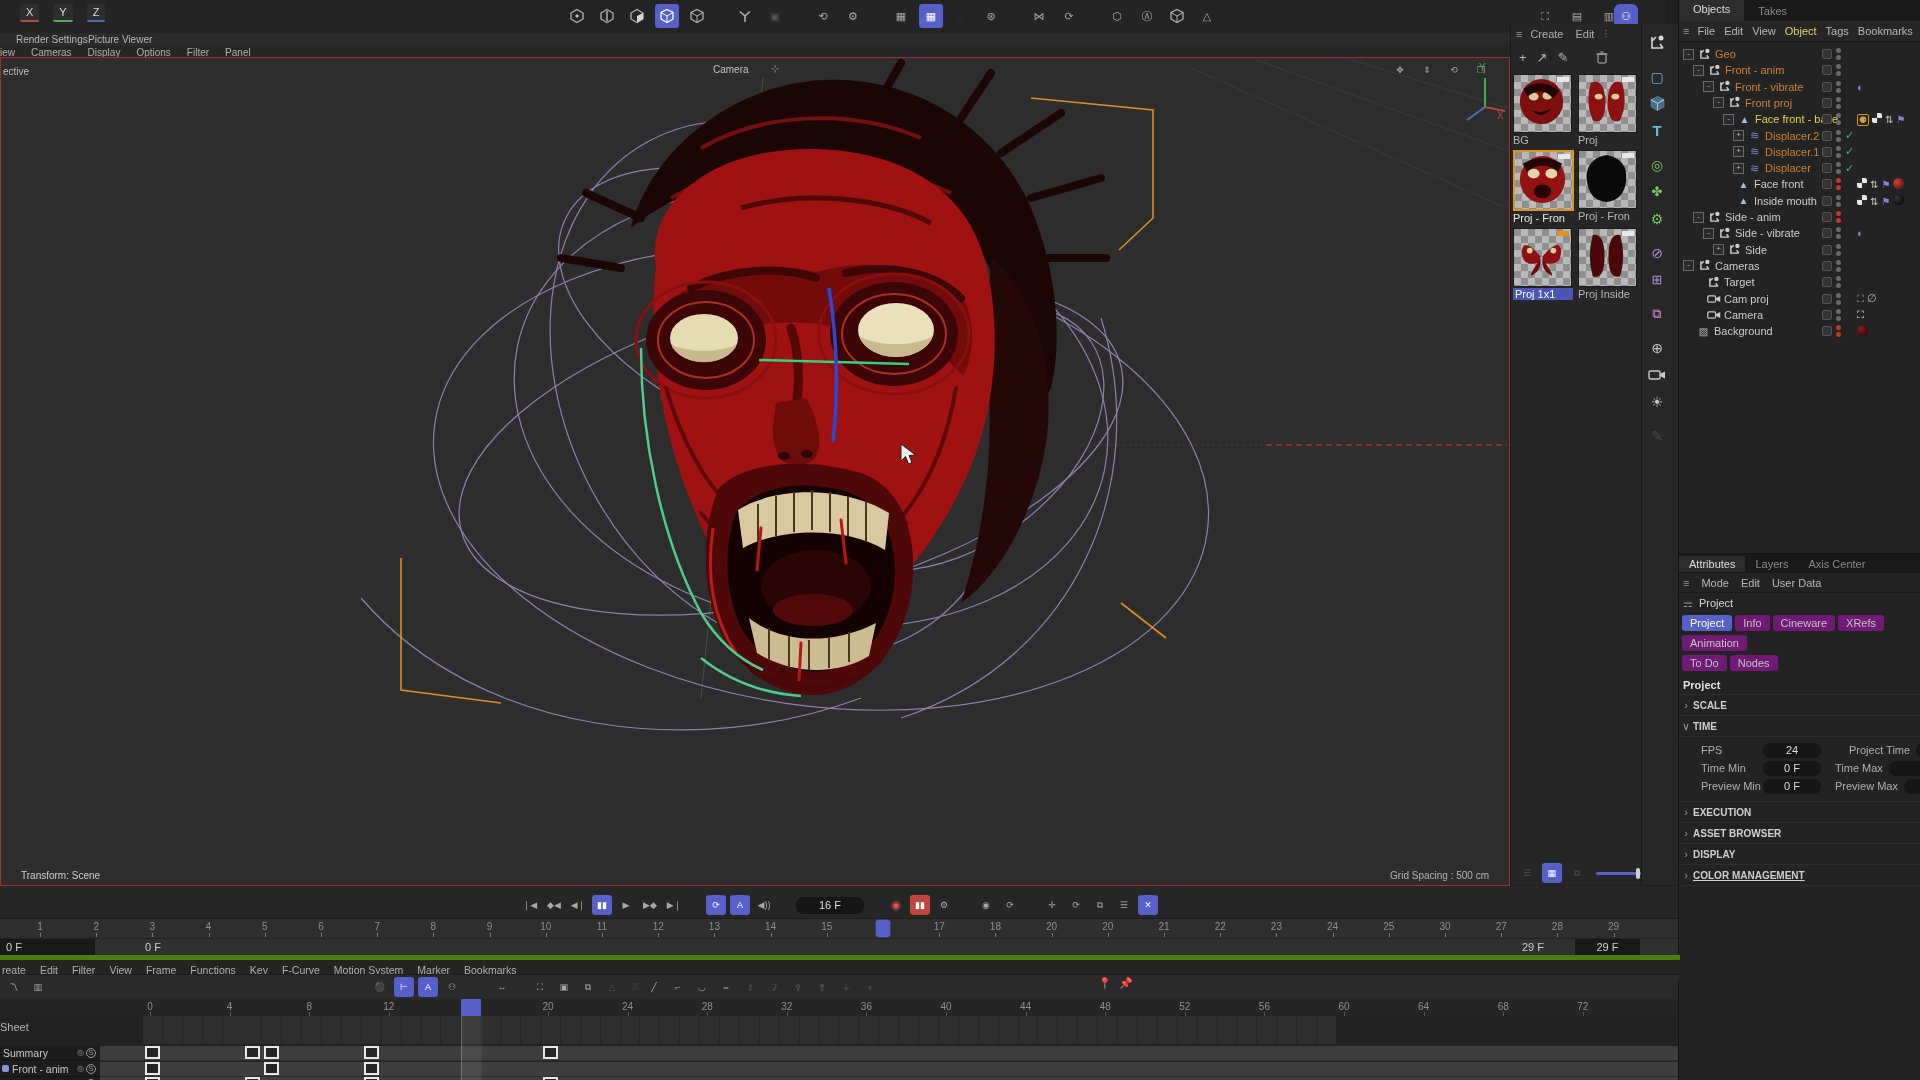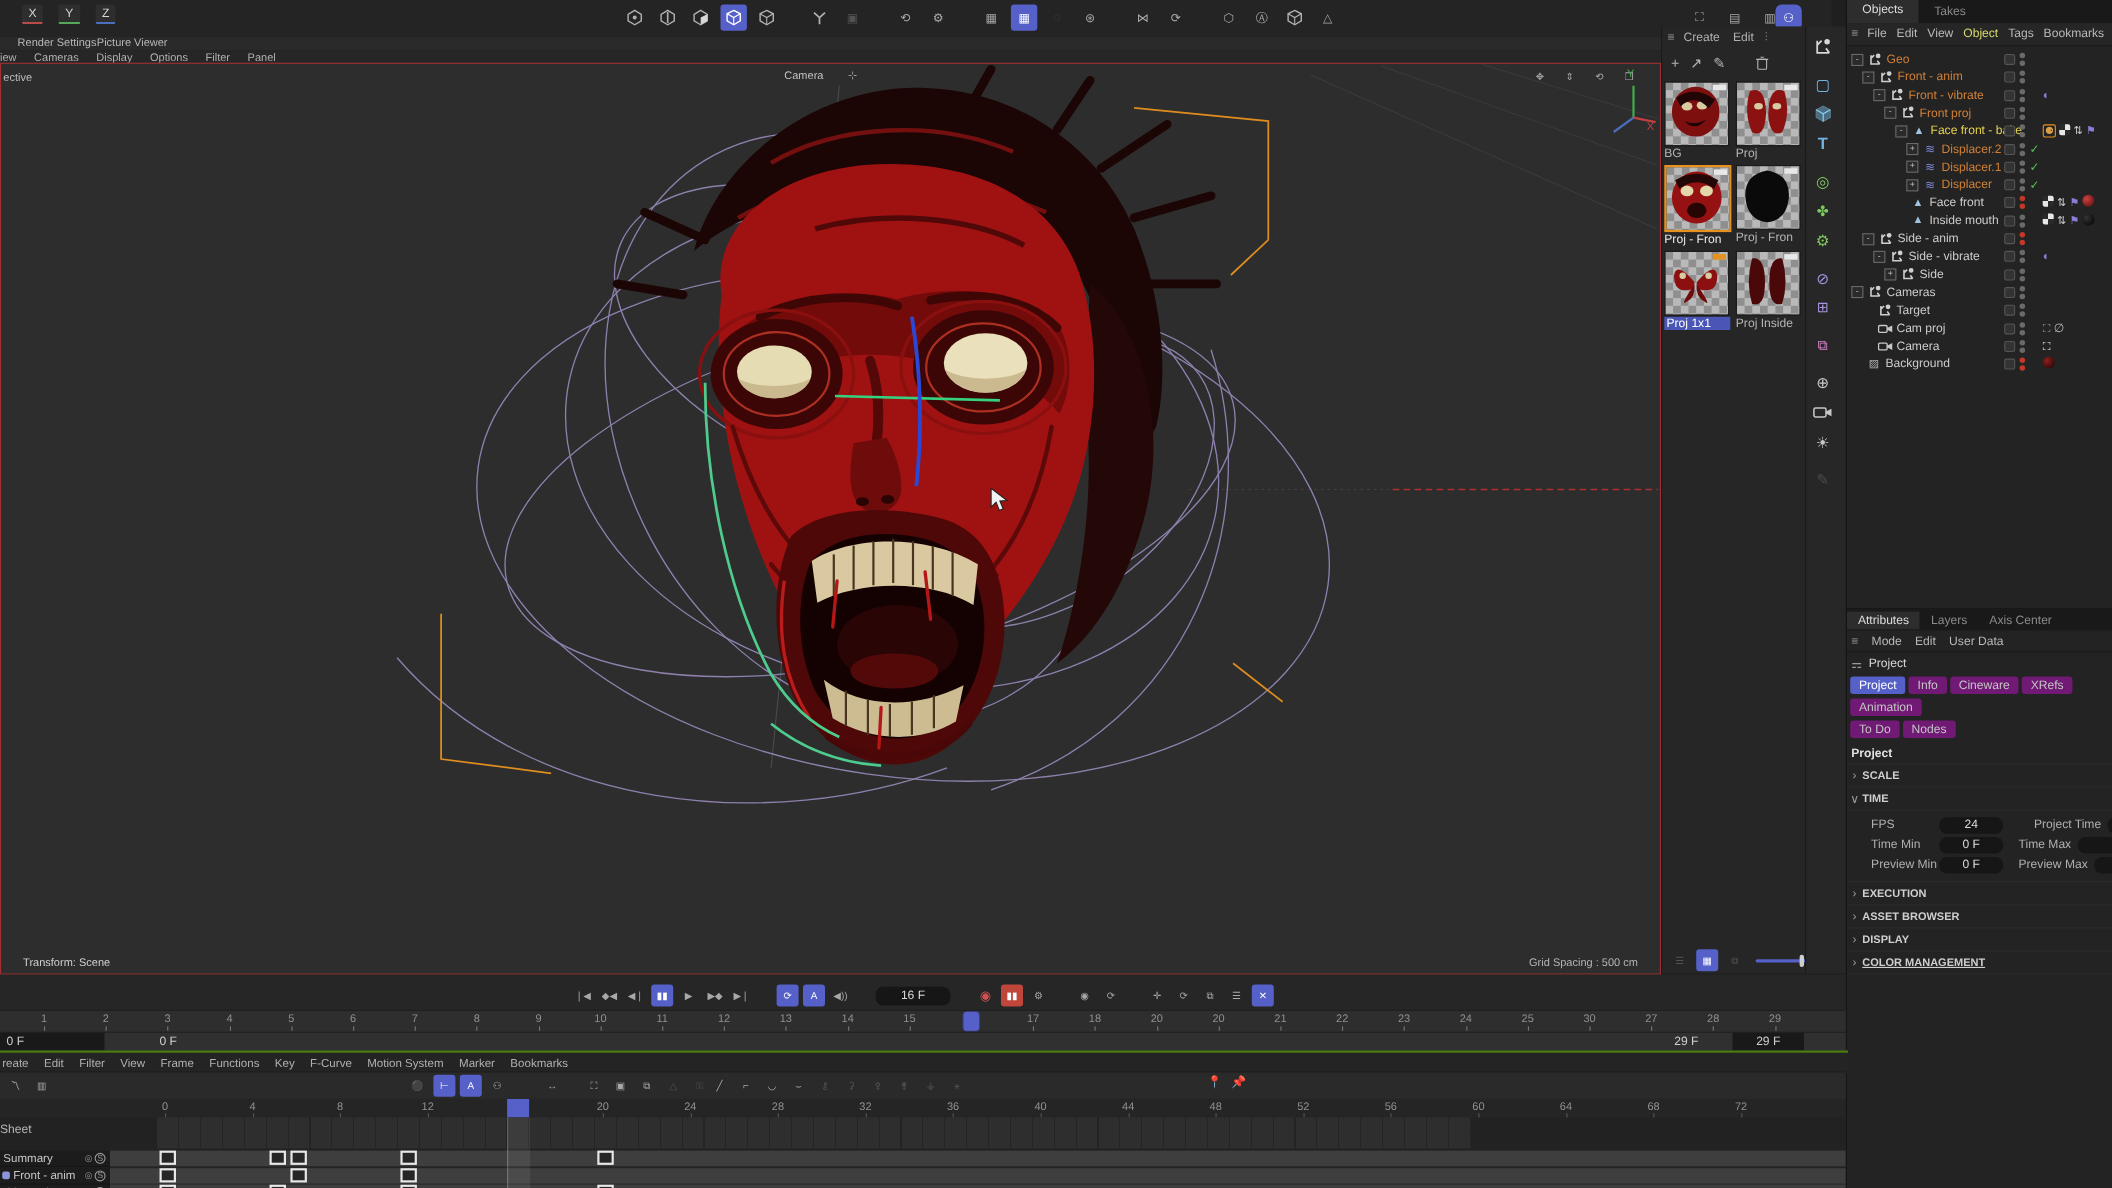--- a/index.html
+++ b/index.html
@@ -904,21 +904,21 @@
       <span style="position: absolute; left: 876px; top: 1px; width: 14px; height: 17px; background: rgb(85, 96, 200); border-radius: 3px; box-shadow: rgb(58, 63, 122) 0px 0px 0px 1px;"></span>
     </div>
 
   <div style="position:absolute;left:0;top:52px;width:1678px;height:17px;background:#303030;border-top:1px solid #222;">
     <span class="abs" style="left:0;top:0;width:95px;height:17px;background:#191919;color:#cfcfcf;padding-left:6px;line-height:17px;box-sizing:border-box;">0 F</span>
     <span class="abs" style="left:145px;top:2px;color:#cfcfcf;">0 F</span>
     <span class="abs" style="left:1522px;top:2px;color:#cfcfcf;">29 F</span>
     <span class="abs" style="left:1575px;top:0;width:65px;height:17px;background:#191919;color:#cfcfcf;text-align:center;line-height:17px;">29 F</span>
   </div>
 
-  <div class="row" id="tl-menu" style="position:absolute;left:0;top:69px;width:1678px;height:19px;background:#242424;padding-left:2px;font-size:10.5px;border-top:2px solid #4d7c0f;">
+  <div class="row" id="tl-menu" style="position:absolute;left:0;top:69px;width:1678px;height:19px;background:#242424;padding-left:2px;font-size:10.5px;border-top:5px solid #4d7c0f;">
       <span class="menu-item" style="margin-right: 14px;">reate</span>
       <span class="menu-item" style="margin-right: 14px;">Edit</span>
       <span class="menu-item" style="margin-right: 14px;">Filter</span>
       <span class="menu-item" style="margin-right: 14px;">View</span>
       <span class="menu-item" style="margin-right: 14px;">Frame</span>
       <span class="menu-item" style="margin-right: 14px;">Functions</span>
       <span class="menu-item" style="margin-right: 14px;">Key</span>
       <span class="menu-item" style="margin-right: 14px;">F-Curve</span>
       <span class="menu-item" style="margin-right: 14px;">Motion System</span>
       <span class="menu-item" style="margin-right: 14px;">Marker</span>

